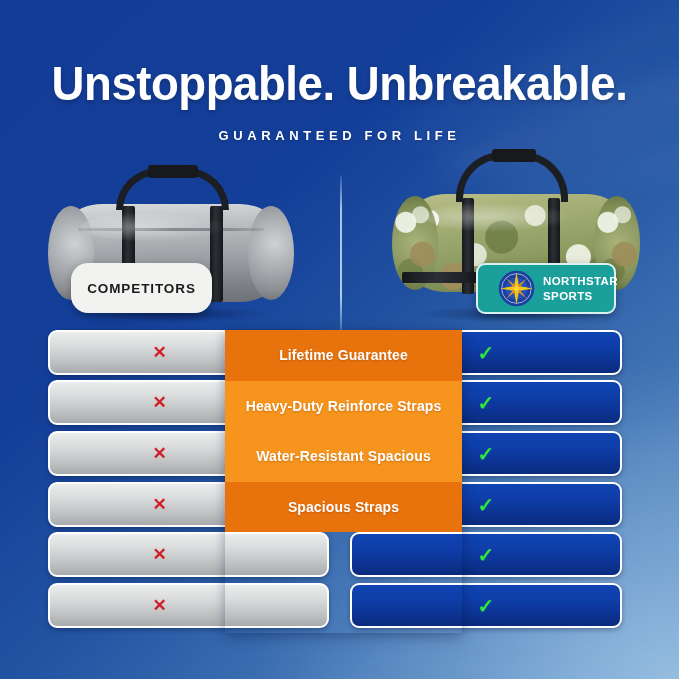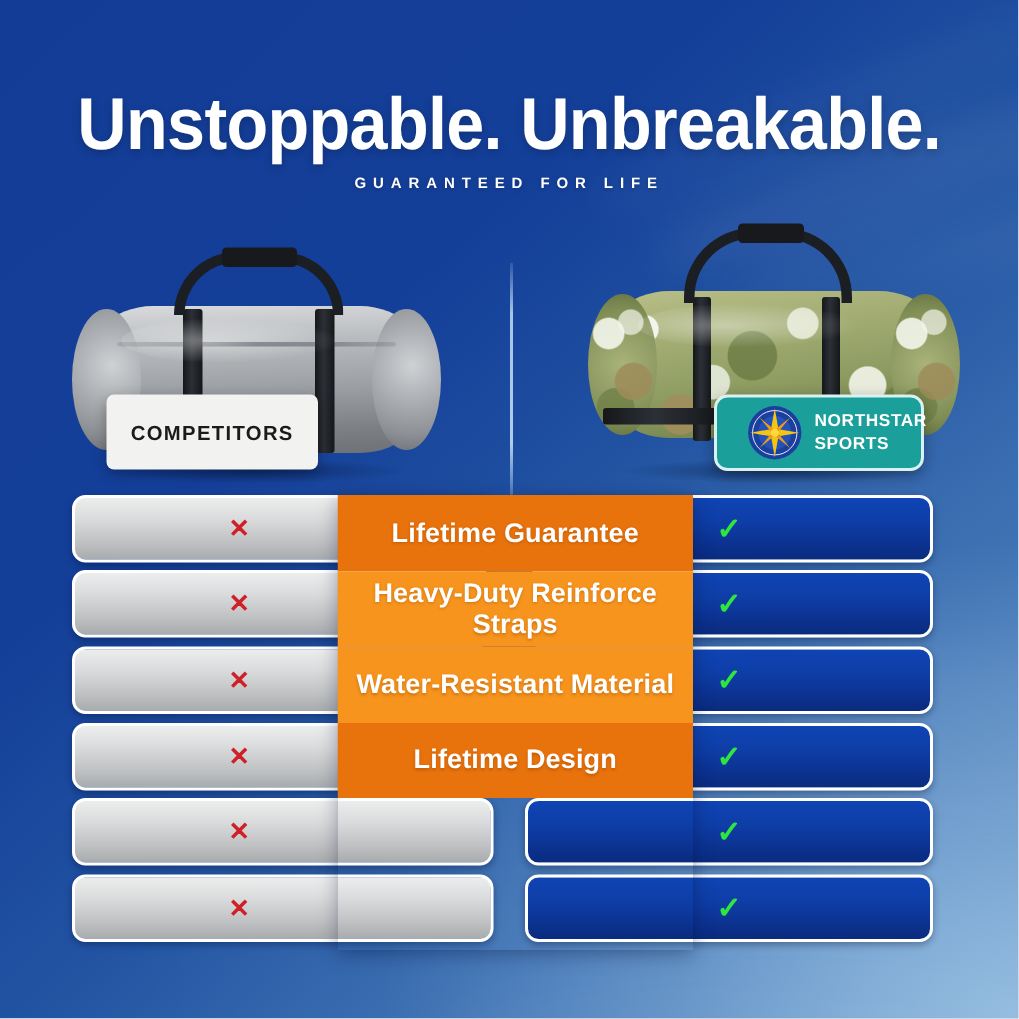--- a/index.html
+++ b/index.html
@@ -40,24 +40,24 @@
     color:#ffffff;
     font-size:49px;
     font-weight:bold;
     letter-spacing:-0.5px;
     line-height:1.05;
     transform:scaleX(0.93);
     text-shadow:0 2px 6px rgba(0,0,0,0.22);
     white-space:nowrap;
   }
   .subhead {
-    position:absolute; left:0; top:117px; width:679px;
+    position:absolute; left:0; top:128px; width:679px;
     text-align:center;
     color:#ffffff;
-    font-size:10px;
+    font-size:13px;
     font-weight:bold;
     letter-spacing:4.6px;
     text-shadow:0 1px 3px rgba(0,0,0,0.25);
   }
 
   
   .hero { position:absolute; left:0; top:150px; width:679px; height:185px; }
 
   .divider {
     position:absolute; left:340px; top:25px;
@@ -154,21 +154,21 @@
       radial-gradient(circle at 40% 80%, rgba(112,128,70,0.8) 0 12px, rgba(0,0,0,0) 13px),
       radial-gradient(circle at 62% 20%, rgba(236,240,226,0.75) 0 8px, rgba(0,0,0,0) 9px),
       radial-gradient(circle at 50% 50%, #a9b37a, #808e56 70%, #63703f 100%);
   }
 
   
   .chip-competitors {
     position:absolute; left:71px; top:263px;
     width:141px; height:50px;
     background:#f2f2f0;
-    border-radius:5px;
+    border-radius:17px;
     display:flex; align-items:center; justify-content:center;
     box-shadow:0 3px 9px rgba(0,0,0,0.28);
     color:#1b1b1b;
     font-size:13.5px;
     font-weight:bold;
     letter-spacing:0.9px;
   }
 
   .chip-northstar {
     position:absolute; left:476px; top:263px;
@@ -223,21 +223,21 @@
   .feature-col {
     position:absolute; left:225px; top:0;
     width:237px; height:303px;
     box-shadow:0 3px 12px rgba(0,12,45,0.35);
     overflow:hidden;
   }
   .feature {
     height:50.5px;
     display:flex; align-items:center; justify-content:center;
     color:#ffffff;
-    font-size:18px;
+    font-size:14px;
     font-weight:bold;
     letter-spacing:0.1px;
     text-align:center;
     padding:0 6px;
     text-shadow:0 1px 2px rgba(120,55,0,0.35);
   }
   .feature.dark  { background:#e8720c; }
   .feature.light { background:#f7941d; }
 </style>
 </head>
@@ -362,18 +362,18 @@
           <span class="mark x">✕</span>
         </div>
       <div class="pill pos">
           <span class="mark check">✓</span>
         </div>
     </div>
 
     <div class="feature-col">
       <div class="feature dark">Lifetime Guarantee</div>
       <div class="feature light">Heavy-Duty Reinforce Straps</div>
-      <div class="feature light">Water-Resistant Material</div>
-      <div class="feature dark">Lifetime Design</div>
+      <div class="feature light">Water-Resistant Spacious</div>
+      <div class="feature dark">Spacious Straps</div>
     </div>
   </div>
 
 </div>
 
 </body></html>

